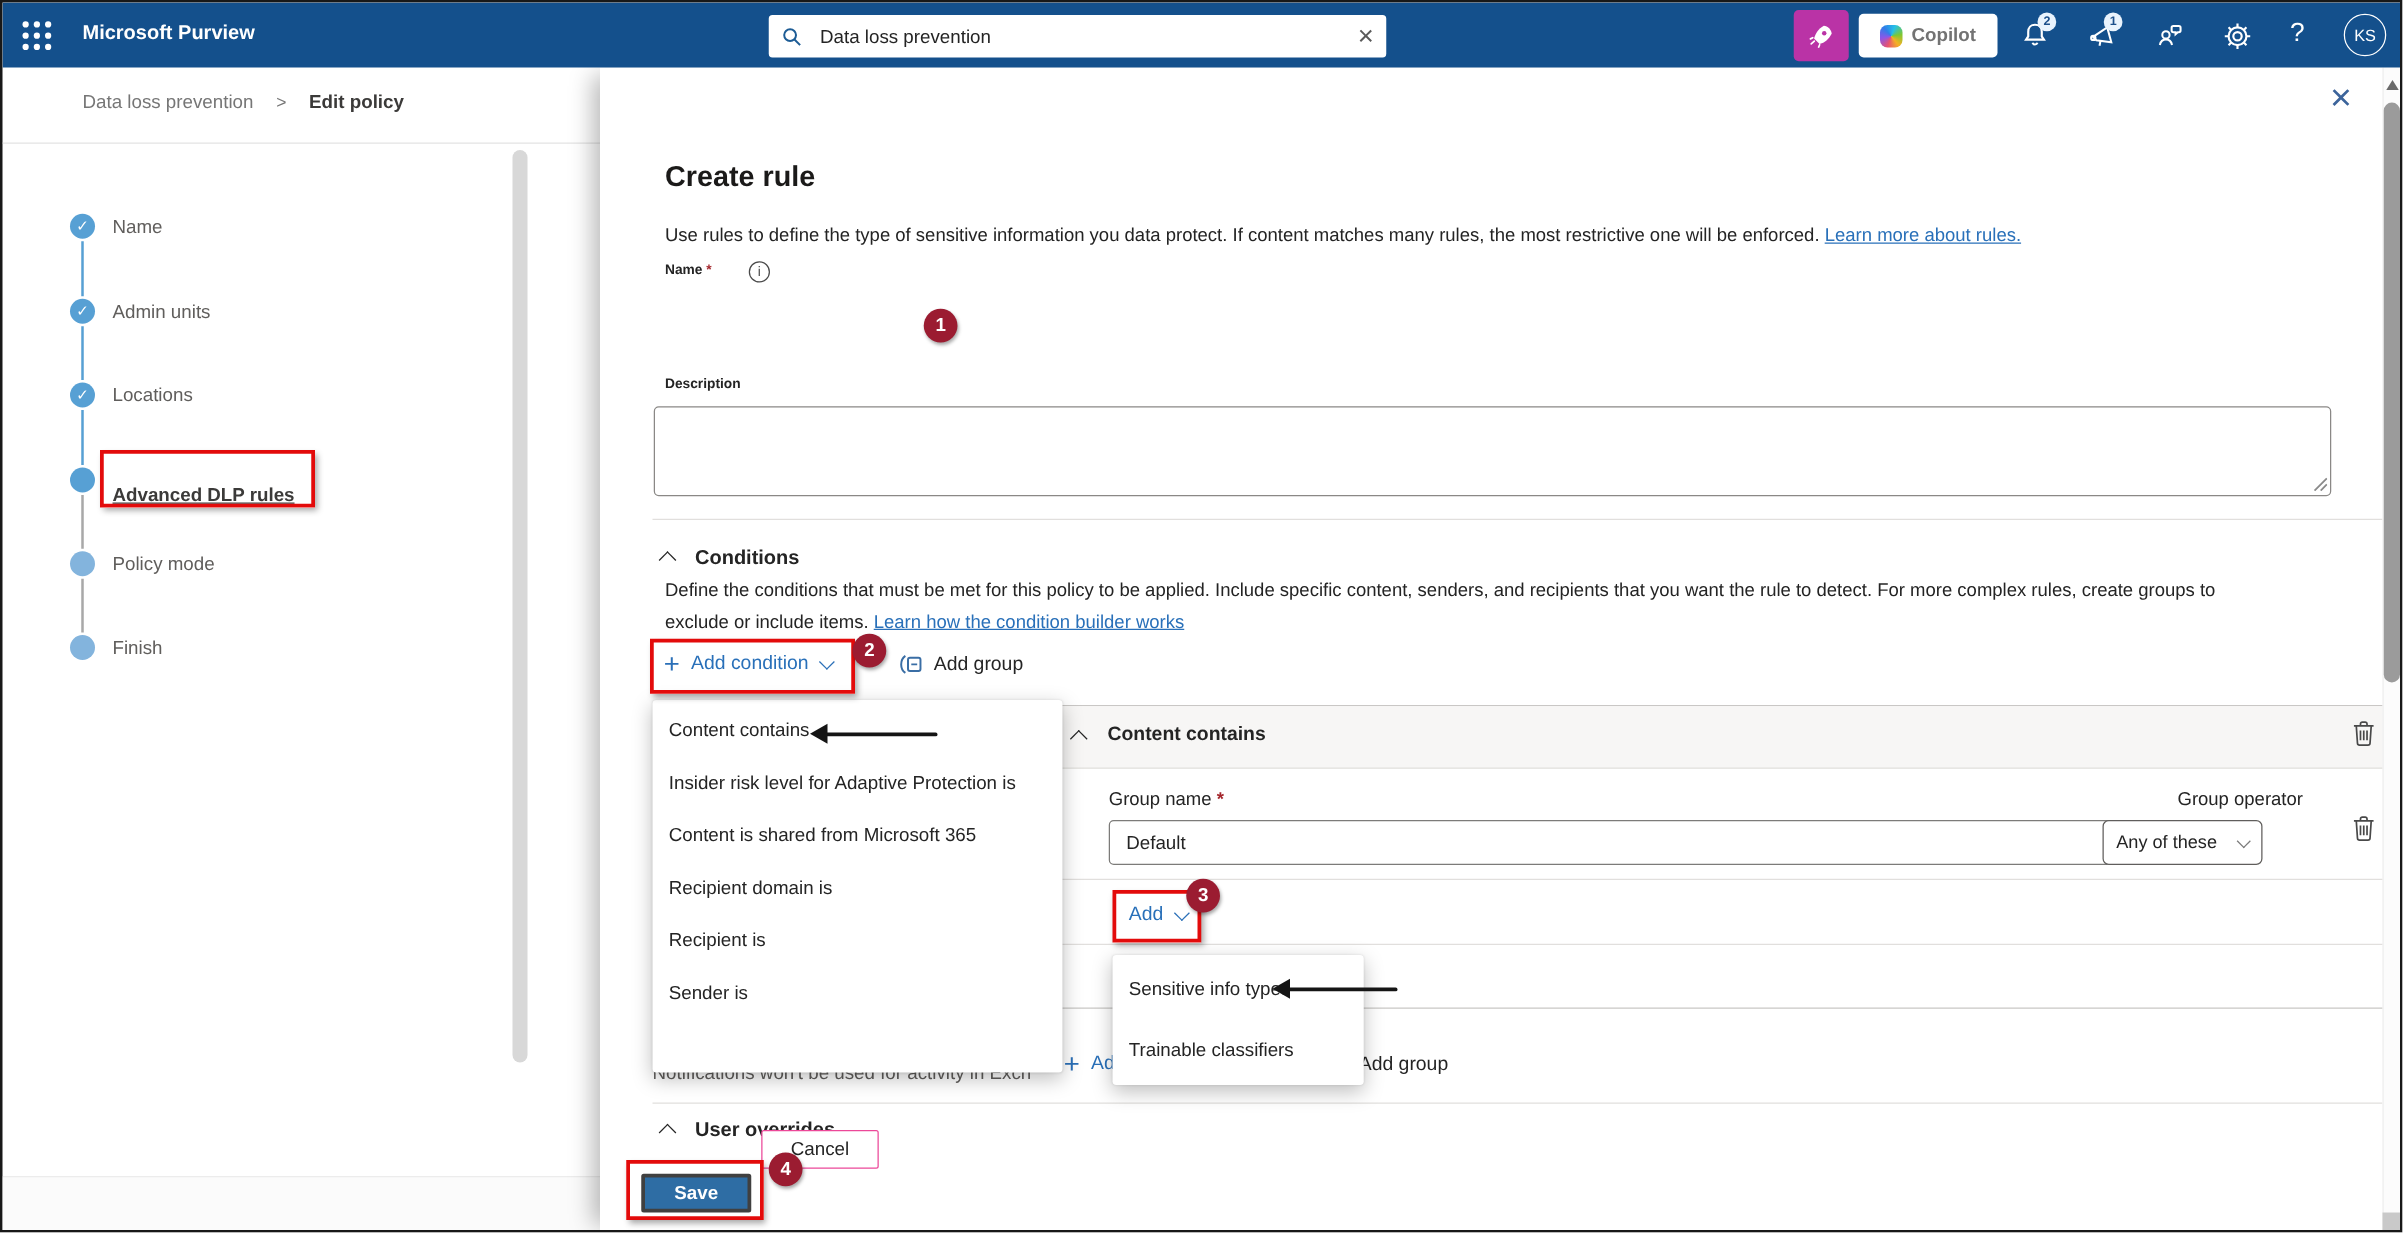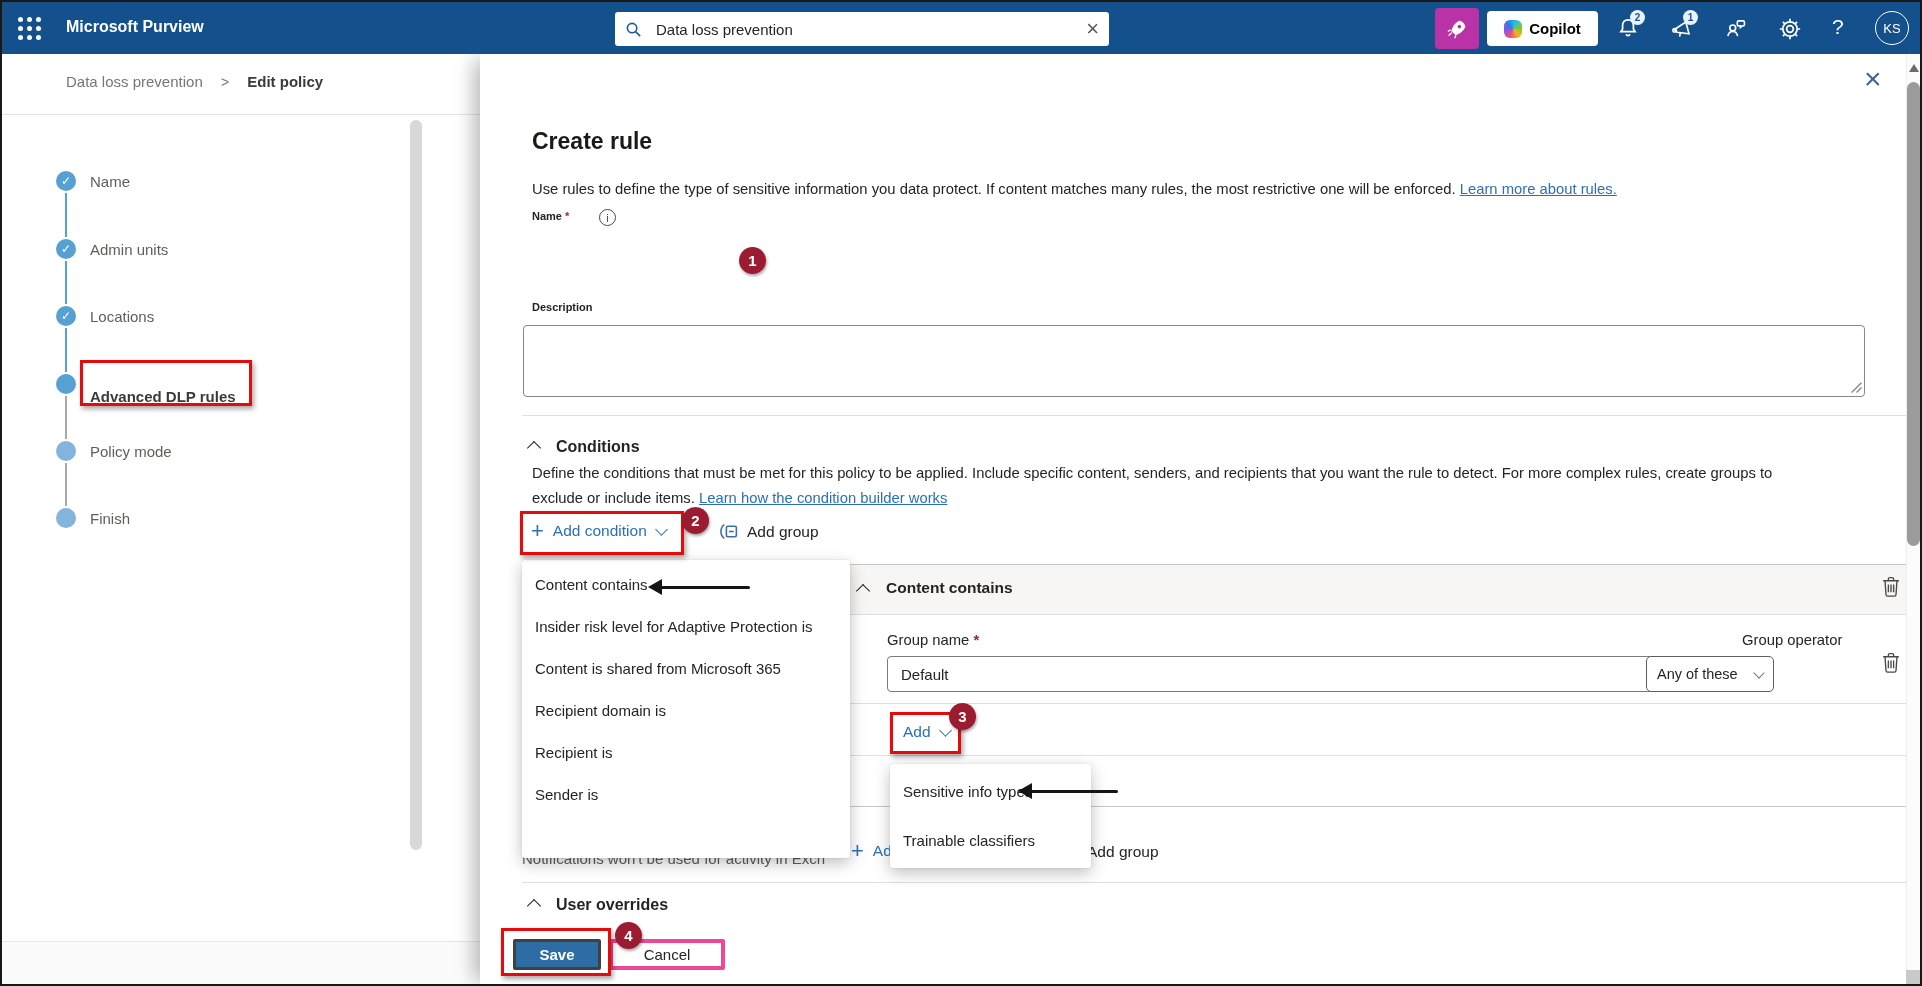--- a/index.html
+++ b/index.html
@@ -15,21 +15,21 @@
              display:flex;align-items:center;box-sizing:border-box;padding:0 10px;}
   .searchbox input{border:none;outline:none;flex:1;font-size:15px;color:#242424;margin-left:12px;
                    font-family:"Liberation Sans",sans-serif;background:transparent;}
   .search-clear{color:#5a5a5a;font-size:22px;font-weight:300;cursor:pointer;line-height:1;}
   .pinkbtn{position:absolute;left:1433px;top:6px;width:44px;height:41px;background:#ba33a6;border-radius:4px;
            display:flex;align-items:center;justify-content:center;cursor:pointer;}
   .copilotbtn{position:absolute;left:1485px;top:9px;width:111px;height:35px;background:#fff;border-radius:4px;
               display:flex;align-items:center;justify-content:center;gap:7px;cursor:pointer;}
   .copilot-logo{width:18px;height:18px;border-radius:6px;
       background:conic-gradient(from 200deg,#e8536f,#8b57e8,#2f7ee8,#25c0e8,#7dc832,#f5b124,#e8536f);}
-  .copilotbtn b{font-size:15px;color:#000000;font-weight:bold;}
+  .copilotbtn b{font-size:15px;color:#737373;font-weight:bold;}
   .tb-ic{position:absolute;top:14px;width:26px;height:26px;cursor:pointer;}
   .tb-badge{position:absolute;width:15px;height:15px;background:#e9f3fd;color:#1c4f8a;border-radius:50%;
             font-size:10px;font-weight:bold;display:flex;align-items:center;justify-content:center;z-index:2;}
   .qmark{position:absolute;left:1830px;top:13px;color:#fff;font-size:21px;cursor:pointer;}
   .avatar{position:absolute;left:1873px;top:9px;width:34px;height:34px;border:1.6px solid #fff;border-radius:50%;
           color:#fff;font-size:13px;display:flex;align-items:center;justify-content:center;cursor:pointer;box-sizing:border-box;}
   
   .crumb{position:absolute;top:71px;font-size:15px;white-space:nowrap;}
   .crumb-root{color:#767676;cursor:pointer;}
   .crumb-sep{color:#767676;margin:0 14px;font-size:14px;}
@@ -90,21 +90,21 @@
   .anno-badge{position:absolute;width:27px;height:27px;border-radius:50%;background:#9b1c31;color:#fff;
               font-size:15px;font-weight:bold;display:flex;align-items:center;justify-content:center;
               z-index:32;box-shadow:1px 2px 3px rgba(0,0,0,.35);}
   .anno-arrow{position:absolute;height:16px;z-index:30;pointer-events:none;}
   .anno-arrow .shaft{position:absolute;left:11px;right:0;top:6.5px;height:3px;background:#151515;border-radius:2px;}
   .anno-arrow .tip{position:absolute;left:0;top:0;width:0;height:0;border-top:8px solid transparent;
                    border-bottom:8px solid transparent;border-right:14px solid #151515;}
   
   .btn{position:absolute;font-family:"Liberation Sans",sans-serif;font-size:15px;border-radius:2px;cursor:pointer;box-sizing:border-box;}
   .btn.primary{left:511px;top:937px;width:88px;height:31px;background:#2e6da4;color:#fff;border:3px solid #404040;font-weight:bold;z-index:13;}
-  .btn.secondary{left:607px;top:937px;width:116px;height:31px;background:#fff;color:#242424;border:4px solid #ec4899;z-index:11;}
+  .btn.secondary{left:607px;top:902px;width:94px;height:31px;background:#fff;color:#242424;border:1px solid #ec4899;z-index:11;}
   
   .pscroll-track{position:absolute;left:1904px;top:52px;width:16px;height:932px;background:#fcfcfc;border-left:1px solid #eee;z-index:40;}
   .pscroll-up{position:absolute;left:1907px;top:62px;width:0;height:0;border-left:5px solid transparent;
               border-right:5px solid transparent;border-bottom:8px solid #6b6b6b;z-index:41;cursor:pointer;}
   .pscroll-thumb{position:absolute;left:1905px;top:80px;width:13px;height:464px;background:#9b9b9b;border-radius:7px;z-index:41;cursor:pointer;}
   .corner-bit{position:absolute;left:1904px;top:968px;width:16px;height:14px;background:#c9c9c9;z-index:41;}
   .notif-txt{position:absolute;left:520px;top:848px;font-size:15px;color:#605e5c;z-index:6;white-space:nowrap;}
   .grip{position:absolute;left:1848px;top:379px;z-index:7;}
 </style>
 </head>
@@ -286,21 +286,21 @@
     <path d="M6 8v7.5M8.5 8v7.5M11 8v7.5"></path>
   </svg>
 
   <div class="lbl" style="left:885px;top:630px;font-weight:normal;font-size:14.8px;">
     <span>Group name</span>
     <span class="req">*</span>
   </div>
   <input class="inp" style="left: 885px; top: 654px; width: 806px; height: 36px; border-color: rgb(124, 123, 121);" value="Default">
 
   <div class="lbl" style="left:1740px;top:630px;font-weight:normal;font-size:14.8px;">Group operator</div>
-  <div class="sel" style="left:1644px;top:654px;width:128px;height:36px;">
+  <div class="sel" style="left:1680px;top:654px;width:128px;height:36px;">
     <span>Any of these</span>
     <span class="chev down"></span>
   </div>
   <svg class="trash" style="left:1880px;top:650px;" width="18" height="22" viewBox="0 0 17 21" fill="none" stroke="#494949" stroke-width="1.3">
     <path d="M1 4.5h15M6 4.5V3a1.4 1.4 0 0 1 1.4-1.4h2.2A1.4 1.4 0 0 1 11 3v1.5"></path>
     <path d="M2.8 4.5l.9 13.2a1.6 1.6 0 0 0 1.6 1.5h6.4a1.6 1.6 0 0 0 1.6-1.5l.9-13.2"></path>
     <path d="M6 8v7.5M8.5 8v7.5M11 8v7.5"></path>
   </svg>
 
   <div class="divider" style="left:844px;top:701px;width:1066px;"></div>

